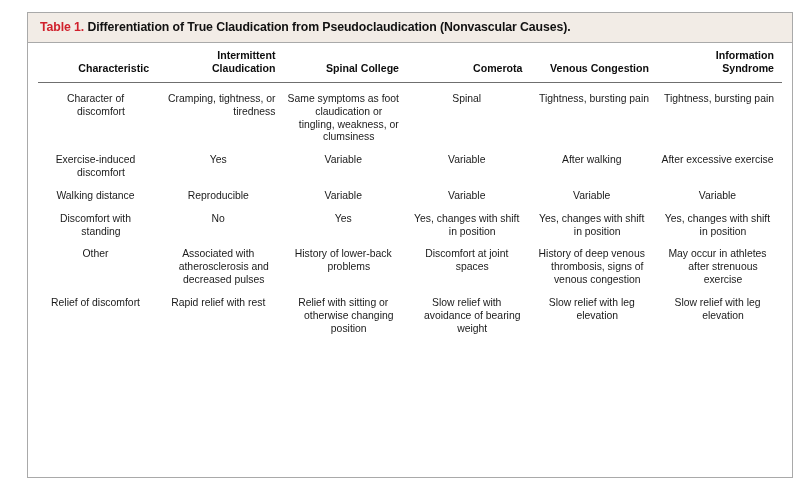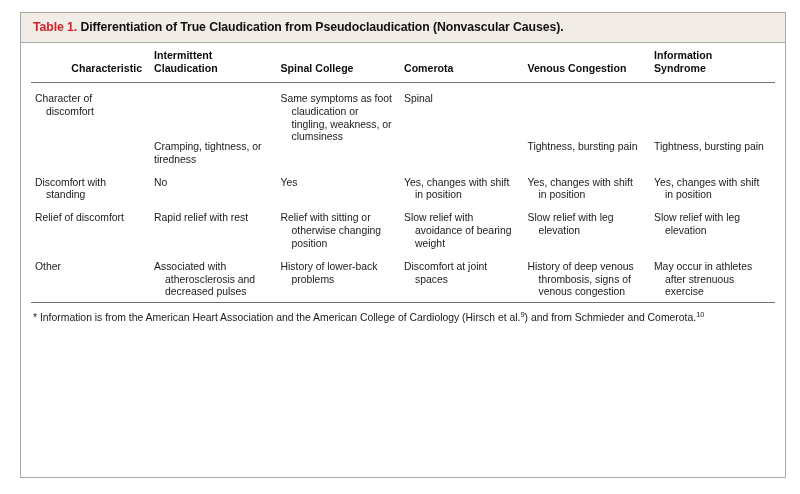--- a/index.html
+++ b/index.html
@@ -10,21 +10,21 @@
   }
   body {
     width: 800px;
     height: 494px;
     font-family: "Liberation Serif", "DejaVu Serif", serif;
     overflow: hidden;
   }
 
   #table-frame {
     position: absolute;
-    left: 20px;
+    left: 27px;
     top: 12px;
     width: 766px;
     height: 466px;
     box-sizing: border-box;
     border: 1px solid #a9a9a9;
     background: #ffffff;
   }
 
   
   #table-title-bar {
@@ -75,50 +75,49 @@
     padding: 6px 8px 7px 4px;
     line-height: 1.22;
     border-bottom: 1px solid #6f6f6f;
     color: #0d0d0d;
   }
   table.data thead th.h-left {
     text-align: right;
     padding-left: 6px;
   }
   table.data thead th.h-center {
-    text-align: left;
+    text-align: right;
   }
 
   table.data tbody td {
     vertical-align: top;
     padding: 7px 8px 3px 4px;
     line-height: 1.235;
   }
   table.data tbody tr:first-child td {
     padding-top: 10px;
   }
 
   
   td .hang {
     display: block;
     padding-left: 11px;
     text-indent: -11px;
   }
-  td.align-left   { text-align: left; }
+  td.align-left   { text-align: center; }
   td.align-center { text-align: center; }
 
   td.align-center .hang {
     padding-left: 0;
     text-indent: 0;
   }
   
   td.align-center .hang.ctr {
     display: block;
-    text-align: left;
-    margin-top: 48px;
+    text-align: right;
   }
 
   td.col-first {
     padding-left: 6px;
   }
 
   
   #footnote-wrap {
     box-sizing: border-box;
     margin: 0 10px;
@@ -201,21 +200,61 @@
             </td>
           <td class="align-center">
               <span class="hang ctr">Tightness, bursting pain</span>
             </td>
           <td class="align-center">
               <span class="hang ctr">Tightness, bursting pain</span>
             </td>
         </tr>
 
 
-
+        <tr>
+          <td class="align-left col-first">
+              <span class="hang">Exercise-induced discomfort</span>
+            </td>
+          <td class="align-left">
+              <span class="hang">Yes</span>
+            </td>
+          <td class="align-left">
+              <span class="hang">Variable</span>
+            </td>
+          <td class="align-left">
+              <span class="hang">Variable</span>
+            </td>
+          <td class="align-left">
+              <span class="hang">After walking</span>
+            </td>
+          <td class="align-left">
+              <span class="hang">After excessive exercise</span>
+            </td>
+        </tr>
+
+        <tr>
+          <td class="align-left col-first">
+              <span class="hang">Walking distance</span>
+            </td>
+          <td class="align-left">
+              <span class="hang">Reproducible</span>
+            </td>
+          <td class="align-left">
+              <span class="hang">Variable</span>
+            </td>
+          <td class="align-left">
+              <span class="hang">Variable</span>
+            </td>
+          <td class="align-left">
+              <span class="hang">Variable</span>
+            </td>
+          <td class="align-left">
+              <span class="hang">Variable</span>
+            </td>
+        </tr>
 
         <tr>
           <td class="align-left col-first">
               <span class="hang">Discomfort with standing</span>
             </td>
           <td class="align-left">
               <span class="hang">No</span>
             </td>
           <td class="align-left">
               <span class="hang">Yes</span>
@@ -226,61 +265,58 @@
           <td class="align-left">
               <span class="hang">Yes, changes with shift in position</span>
             </td>
           <td class="align-left">
               <span class="hang">Yes, changes with shift in position</span>
             </td>
         </tr>
 
         <tr>
           <td class="align-left col-first">
+              <span class="hang">Other</span>
+            </td>
+          <td class="align-left">
+              <span class="hang">Associated with atherosclerosis and decreased pulses</span>
+            </td>
+          <td class="align-left">
+              <span class="hang">History of lower-back problems</span>
+            </td>
+          <td class="align-left">
+              <span class="hang">Discomfort at joint spaces</span>
+            </td>
+          <td class="align-left">
+              <span class="hang">History of deep venous thrombosis, signs of venous congestion</span>
+            </td>
+          <td class="align-left">
+              <span class="hang">May occur in athletes after strenuous exercise</span>
+            </td>
+        </tr>
+
+        <tr>
+          <td class="align-left col-first">
               <span class="hang">Relief of discomfort</span>
             </td>
           <td class="align-left">
               <span class="hang">Rapid relief with rest</span>
             </td>
           <td class="align-left">
               <span class="hang">Relief with sitting or otherwise changing position</span>
             </td>
           <td class="align-left">
               <span class="hang">Slow relief with avoidance of bearing weight</span>
             </td>
           <td class="align-left">
               <span class="hang">Slow relief with leg elevation</span>
             </td>
           <td class="align-left">
               <span class="hang">Slow relief with leg elevation</span>
-            </td>
-        </tr>
-
-        <tr>
-          <td class="align-left col-first">
-              <span class="hang">Other</span>
-            </td>
-          <td class="align-left">
-              <span class="hang">Associated with atherosclerosis and decreased pulses</span>
-            </td>
-          <td class="align-left">
-              <span class="hang">History of lower-back problems</span>
-            </td>
-          <td class="align-left">
-              <span class="hang">Discomfort at joint spaces</span>
-            </td>
-          <td class="align-left">
-              <span class="hang">History of deep venous thrombosis, signs of venous congestion</span>
-            </td>
-          <td class="align-left">
-              <span class="hang">May occur in athletes after strenuous exercise</span>
             </td>
         </tr>
 
       </tbody>
     </table>
   </div>
 
-  <div id="footnote-wrap">
-    <span class="fn"><span>*</span><span> Information is from the American Heart Association and the American College of Cardiology (Hirsch et al.</span><sup>9</sup><span>) and from Schmieder and Comerota.</span><sup>10</sup></span>
-  </div>
 
 </div>
 
 </body></html>

